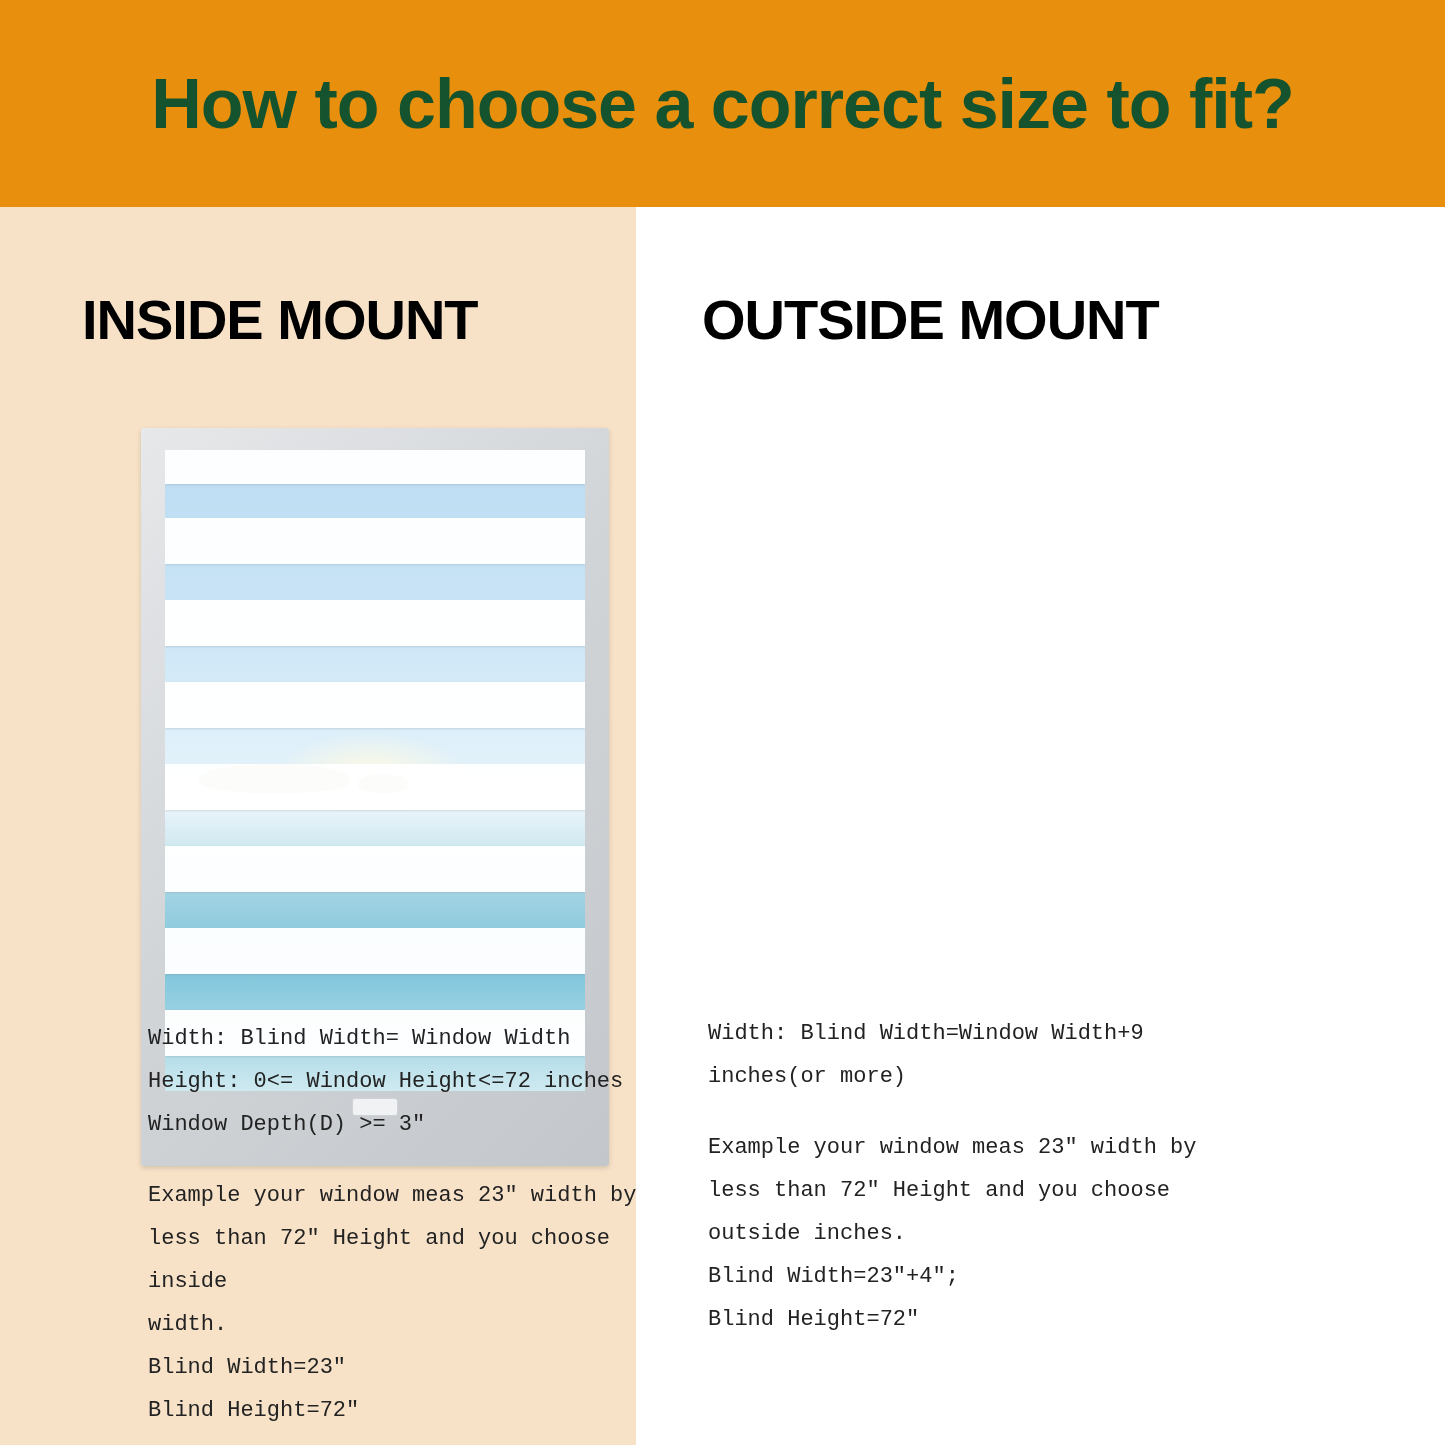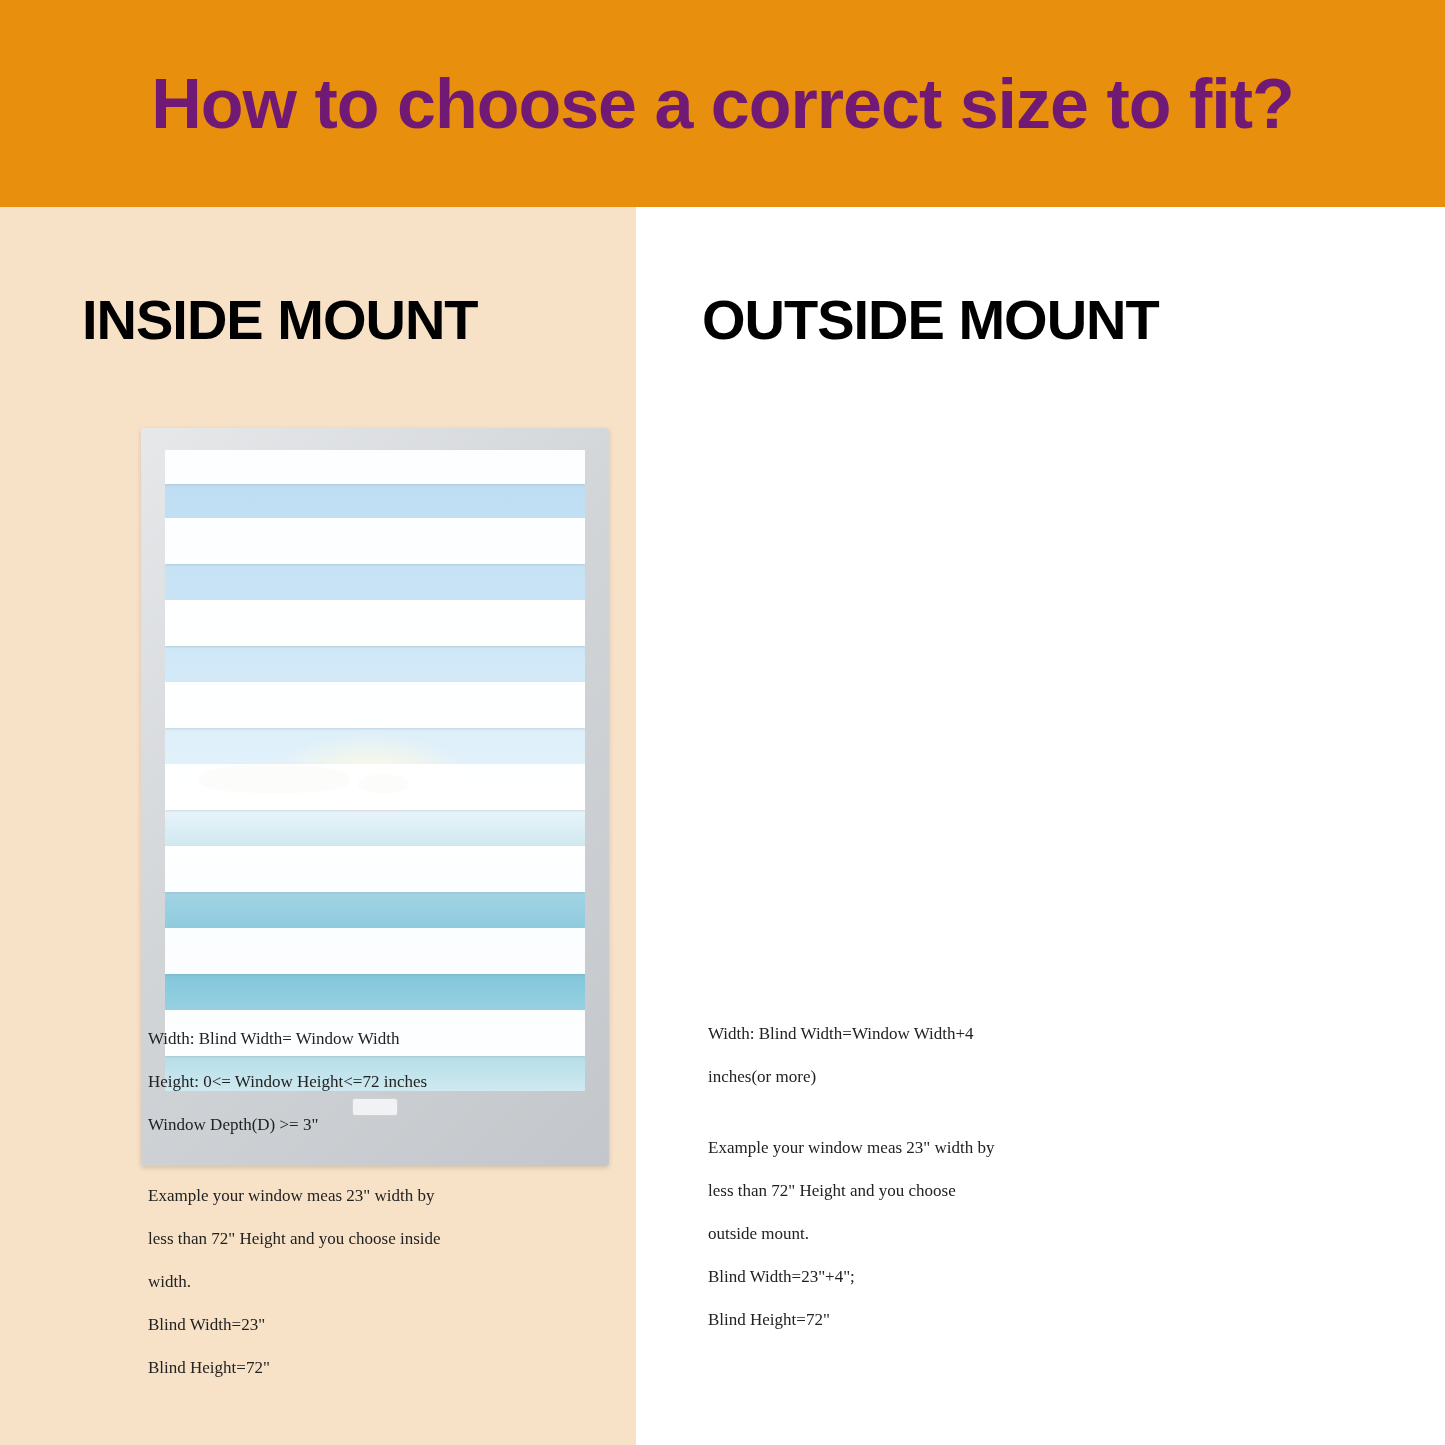--- a/index.html
+++ b/index.html
@@ -25,21 +25,21 @@
     left: 0;
     top: 0;
     width: 1445px;
     height: 207px;
     background: #e8900d;
     display: flex;
     align-items: center;
     justify-content: center;
   }
   .header-title {
-    color: #701a75;
+    color: #14532d;
     font-size: 70px;
     font-weight: bold;
     letter-spacing: -1px;
     text-align: center;
     line-height: 1;
   }
   
   .panels {
     position: absolute;
     left: 0;
@@ -75,23 +75,23 @@
   }
   .panel-right .panel-title {
     position: absolute;
     left: 66px;
     top: 80px;
   }
   
   .spec-text {
     position: absolute;
     color: #222222;
-    font-size: 17px;
+    font-size: 22px;
     line-height: 43px;
-    font-family: Liberation Serif, serif;
+    font-family: Liberation Mono, monospace;
   }
   .spec-text p {
     margin: 0;
   }
   .spec-gap {
     height: 28px;
   }
   .left-text {
     left: 148px;
     top: 810px;
@@ -229,25 +229,25 @@
         <p>width.</p>
         <p>Blind Width=23"</p>
         <p>Blind Height=72"</p>
       </div>
     </div>
 
     <div class="panel panel-right">
       <div class="panel-title">OUTSIDE MOUNT</div>
 
       <div class="spec-text right-text">
-        <p>Width: Blind Width=Window Width+4</p>
+        <p>Width: Blind Width=Window Width+9</p>
         <p>inches(or more)</p>
         <div class="spec-gap"></div>
         <p>Example your window meas 23" width by</p>
         <p>less than 72" Height and you choose</p>
-        <p>outside mount.</p>
+        <p>outside inches.</p>
         <p>Blind Width=23"+4";</p>
         <p>Blind Height=72"</p>
       </div>
     </div>
 
   </div>
 </div>
 
 </body></html>

